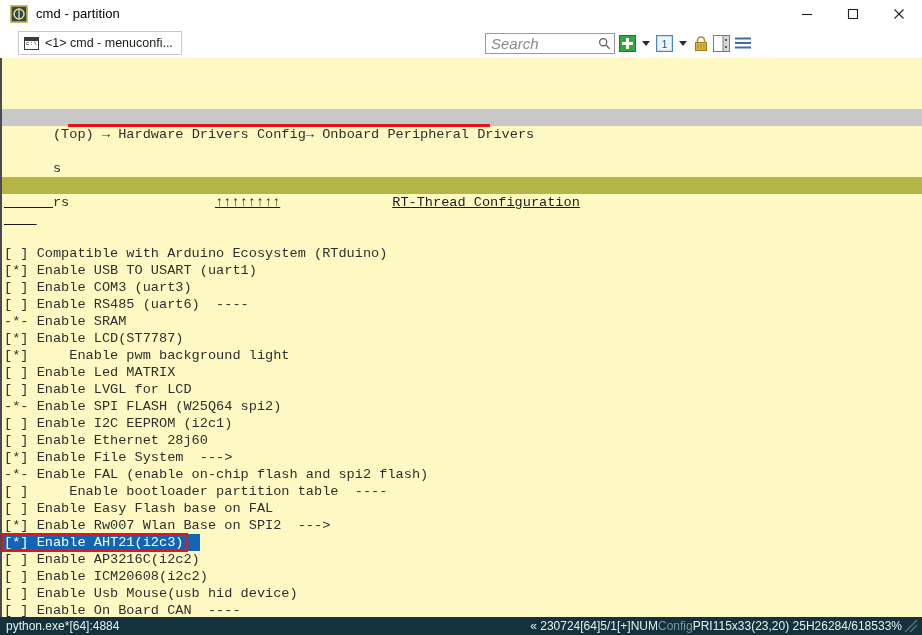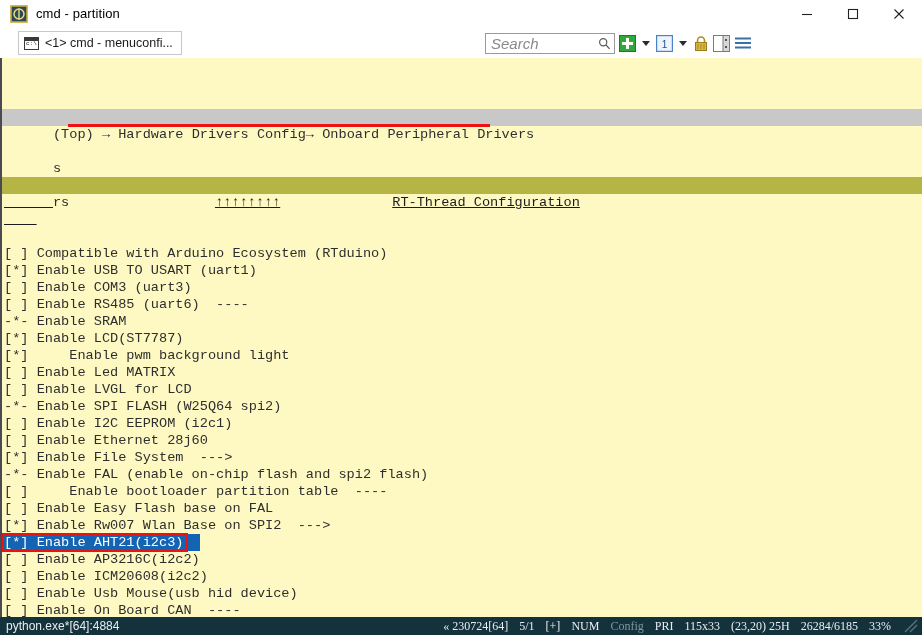--- a/index.html
+++ b/index.html
@@ -114,21 +114,21 @@
   
   .statusbar {
     position: absolute; left: 0; bottom: 0; width: 922px; height: 18px;
     background: #14323c; color: #e6eef0;
     display: flex; align-items: center;
     font-size: 12px; font-family: "Liberation Sans", sans-serif;
   }
   .sb-left { margin-left: 6px; white-space: nowrap; }
   .sb-right {
     margin-left: auto; margin-right: 4px; display: flex; align-items: center;
-    gap: 11px; white-space: nowrap; font-family: Liberation Serif, serif;
+    white-space: nowrap;
   }
   .sb-dim { color: #7d979f; }
   .sb-grip {
     width: 14px; height: 14px; margin-left: 2px; position: relative; flex: 0 0 auto;
   }
 </style>
 </head>
 <body>
 
 <div id="app">

